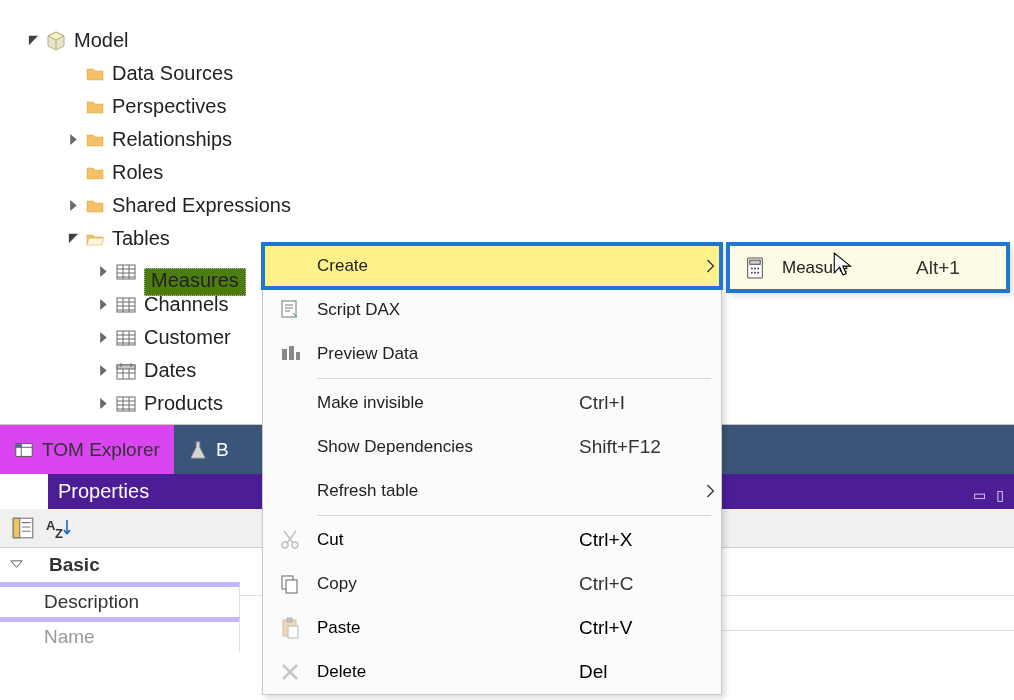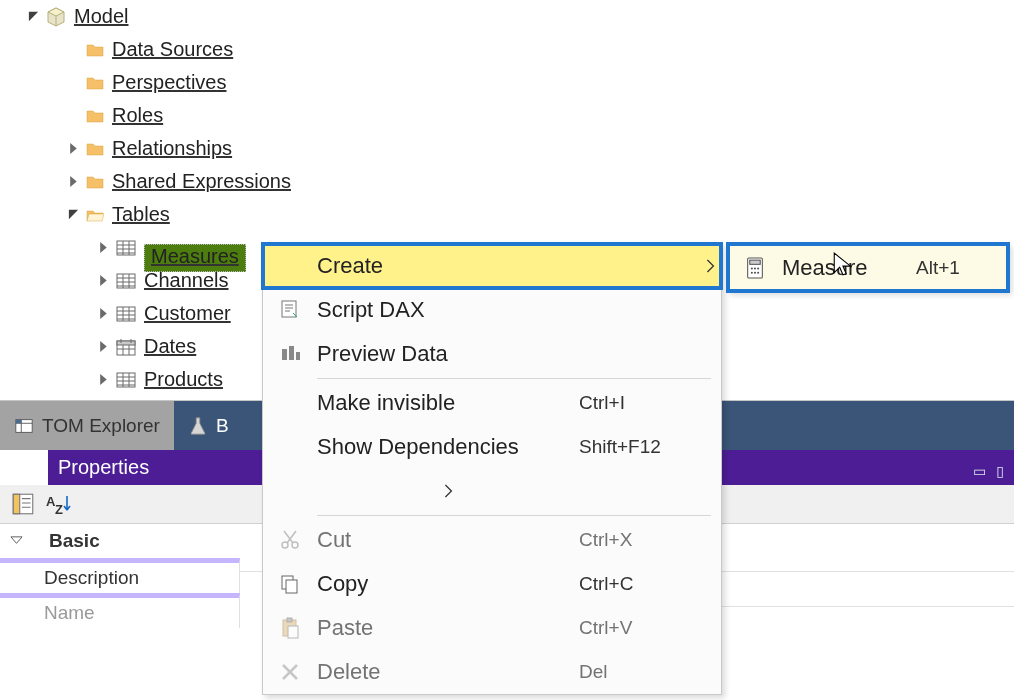--- a/index.html
+++ b/index.html
@@ -1,60 +1,60 @@
 <!DOCTYPE html>
 <html><head>
   <meta charset="utf-8">
   <style>
     * { box-sizing: border-box; margin: 0; padding: 0; }
     html, body { width: 1014px; height: 700px; font-family: "Segoe UI", Arial, sans-serif; font-size: 20px; color: #333; background: #fff; overflow: hidden; }
 
     
-    .tree { padding: 0 8px 4px 8px; text-decoration: underline; }
+    .tree { padding: 24px 8px 4px 8px; }
     .node { display: flex; align-items: center; height: 33px; }
     .toggle { width: 14px; height: 14px; margin-right: 6px; color: #6a6a6a; display:flex; align-items:center; justify-content:center; }
     .toggle.blank { visibility: hidden; }
     .folder-icon { width:18px; height:16px; margin-right:8px; fill:#f5c067; stroke:#d9a441; stroke-width:0.5; }
     .cube-icon { width:20px; height:20px; margin-right:8px; }
     .table-icon { width:20px; height:18px; margin-right:8px; }
     .label { font-size: 20px; color:#222; }
     .indent1 { padding-left: 18px; }
     .indent2 { padding-left: 58px; }
     .indent3 { padding-left: 88px; }
 
     .selected-wrap { border: 1px dotted #b9b9b9; background:#4d7c0f; padding:0 6px; height:28px; display:flex; align-items:flex-start;margin-top:20px;}
     
     
     .tabstrip { display:flex; height:50px; align-items:stretch; background:#3a5577; border-top:1px solid #c6c6c6; }
     .tab { display:flex; align-items:center; padding:0 14px; gap:8px; font-size:19px; }
-    .tab.inactive { background:#a3a3a3; color:#333; }
+    .tab.inactive { background:#d946ef; color:#333; }
     .tab.active { background:#3a5577; color:#fff; }
     .tab .ticon { width:20px; height:20px; }
 
     
     .propheader { background:#4c1d95; color:#fff; font-size:20px; padding:6px 10px; display:flex; align-items:flex-end; justify-content:space-between;margin-left:48px; }
     .propheader .hicons { display:flex; gap:10px; font-size:14px; color:#dfe6ee; }
     .proptoolbar { background:#f0f0f0; border-bottom:1px solid #d0d0d0; padding:6px 10px; display:flex; gap:10px; }
     .pticon { width:26px; height:26px; }
     .propgrid { font-size:19px; }
     .group { display:flex; align-items:center; padding:6px 10px; font-weight:bold; gap:26px; }
     .row { display:flex; align-items:center; }
     .row .cell-label { width: 240px; padding:4px 0 4px 44px; border-top:5px solid #c4b5fd; border-right:1px solid #e0e0e0; }
     .row .cell-value { flex:1; padding:4px 10px; border-top:1px solid #e0e0e0; }
     .row.disabled { color:#9a9a9a;gap:47px; }
 
     
     .menu { position:absolute; top:243px; left:262px; width:460px; background:#fbfbfb; border:1px solid #c9c9c9; box-shadow:3px 3px 6px rgba(0,0,0,0.15); }
     .mi { display:flex; align-items:center; height:44px; }
     .mi .gutter { width:54px; display:flex; align-items:center; justify-content:center; }
     .mi .gicon { width:22px; height:22px; }
-    .mi .mlabel { flex:1; font-size:22px; color:#222; }
+    .mi .mlabel { flex:1; font-size:17px; color:#222; }
     .mi .mshort { width:120px; text-align:left; font-size:19px; color:#333; padding-right:10px; }
     .mi .mchevron { width:22px; display:flex; align-items:center; justify-content:center; }
-    .mi.disabled .mlabel, .mi.disabled .mshort { color:#737373; }
+    .mi.disabled .mlabel, .mi.disabled .mshort { color:#000000; }
     .mi.disabled .gicon { opacity:0.45; }
     .sep { height:1px; background:#d6d6d6; margin:2px 10px 2px 54px; }
     .mi.highlight { background:#fff28a; outline:4px solid #1f77d0; outline-offset:-2px; }
 
     
     .submenu { position:absolute; top:243px; left:727px; width:282px; height:49px; background:#fbfbfb; border:1px solid #c9c9c9; box-shadow:3px 3px 6px rgba(0,0,0,0.15); }
     .submenu .mi { height:47px; }
     .submenu .mi.highlight2 { background:#fdfbe6; outline:4px solid #1f77d0; outline-offset:-2px; }
     .submenu .mshort { width:92px; }
 
@@ -193,36 +193,36 @@
     <span class="label">Data Sources</span>
   </div>
   <div class="node indent2">
     <span class="toggle blank"></span>
     <svg class="folder-icon" viewBox="0 0 18 16">
         <use href="#ico-folder"></use>
       </svg>
     <span class="label">Perspectives</span>
   </div>
   <div class="node indent2">
+    <span class="toggle">
+        <svg width="10" height="13" viewBox="0 0 10 14">
+          <use href="#ico-caret-r"></use>
+        </svg>
+      </span>
+    <svg class="folder-icon" viewBox="0 0 18 16">
+        <use href="#ico-folder"></use>
+      </svg>
+    <span class="label">Relationships</span>
+  </div>
+  <div class="node indent2">
     <span class="toggle blank"></span>
     <svg class="folder-icon" viewBox="0 0 18 16">
         <use href="#ico-folder"></use>
       </svg>
     <span class="label">Roles</span>
-  </div>
-  <div class="node indent2">
-    <span class="toggle">
-        <svg width="10" height="13" viewBox="0 0 10 14">
-          <use href="#ico-caret-r"></use>
-        </svg>
-      </span>
-    <svg class="folder-icon" viewBox="0 0 18 16">
-        <use href="#ico-folder"></use>
-      </svg>
-    <span class="label">Relationships</span>
   </div>
   <div class="node indent2">
     <span class="toggle">
         <svg width="10" height="13" viewBox="0 0 10 14">
           <use href="#ico-caret-r"></use>
         </svg>
       </span>
     <svg class="folder-icon" viewBox="0 0 18 16">
         <use href="#ico-folder"></use>
       </svg>
@@ -385,20 +385,21 @@
     <div class="mchevron"></div>
   </div>
   <div class="mi">
     <div class="gutter"></div>
     <div class="mlabel">Show Dependencies</div>
     <div class="mshort">Shift+F12</div>
     <div class="mchevron"></div>
   </div>
   <div class="mi">
     <div class="gutter"></div>
+    <div class="mlabel">Refresh table</div>
     <div class="mshort"></div>
     <div class="mchevron">
         <svg width="12" height="18" viewBox="0 0 14 18">
           <use href="#ico-chev-r"></use>
         </svg>
       </div>
   </div>
   <div class="sep"></div>
   <div class="mi disabled">
     <div class="gutter">

